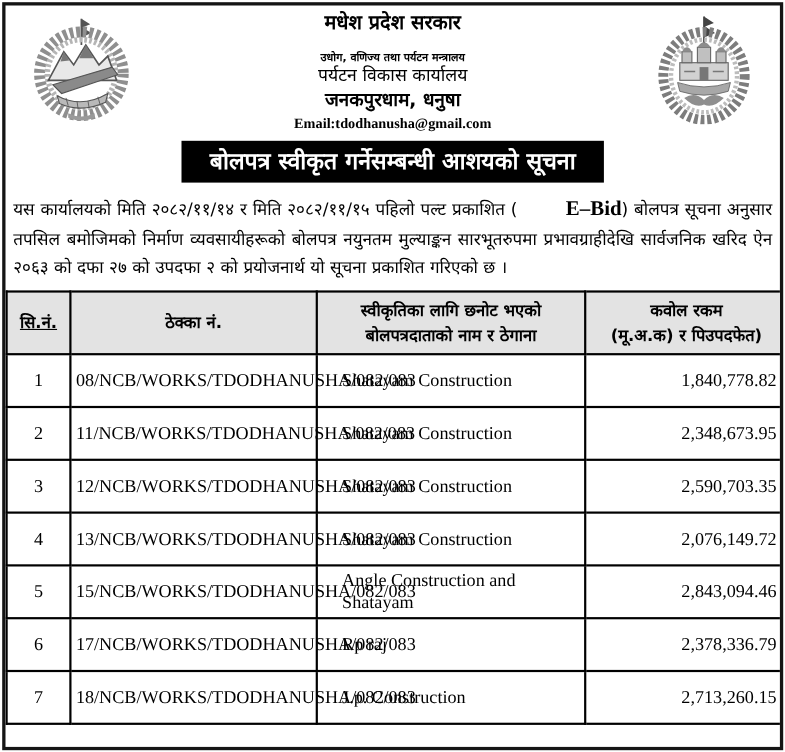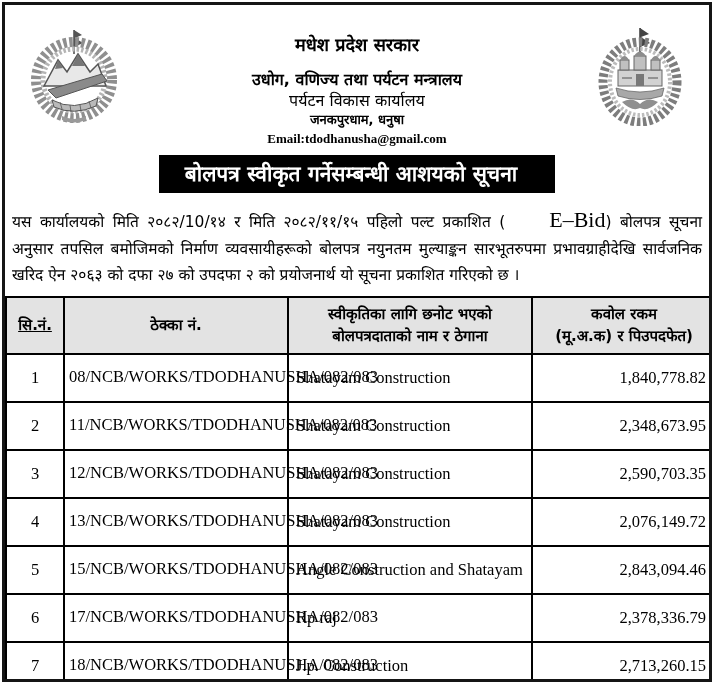--- a/index.html
+++ b/index.html
@@ -3,47 +3,47 @@
 <meta charset="utf-8">
 <style>
   html,body{margin:0;padding:0;background:#fff;}
   body{width:714px;height:684px;position:relative;font-family:"DejaVu Sans",sans-serif;color:#000;}
   .page{position:absolute;left:2px;top:2px;right:2px;bottom:2px;border:3px solid #151515;background:#fff;overflow:hidden;}
 
   
   .header{display:flex;align-items:center;padding:4px 10px 0 10px;}
   .logo-box{width:118px;display:flex;justify-content:center;align-items:flex-start;}
   .header-center{flex:1;text-align:center;line-height:1.3;}
-  .org1{font-size:18px;font-weight:bold;margin-top:24px;}
-  .org2{font-size:16px;font-weight:bold;margin-top:14px;}
+  .org1{font-size:18px;font-weight:bold;}
+  .org2{font-size:10px;font-weight:bold;margin-top:14px;}
   .org3{font-size:16px;font-weight:normal;}
-  .org4{font-size:13px;font-weight:bold;}
+  .org4{font-size:17px;font-weight:bold;}
   .email{font-size:13px;font-weight:bold;font-family:"Liberation Serif","DejaVu Serif",serif;margin-top:2px;}
 
   
   .banner-wrap{text-align:center;margin-top:7px;}
-  .banner{display:inline-block;background:#000;color:#fff;font-size:21px;font-weight:bold;padding:4px 38px 6px 26px;}
+  .banner{display:inline-block;background:#000;color:#fff;font-size:21px;font-weight:bold;padding:4px 26px 6px 26px;}
   .pub-date{text-align:center;font-size:15px;font-weight:bold;margin-top:7px;}
 
   
   .body-text{font-size:15.5px;line-height:1.62;text-align:justify;padding:0 7px;margin-top:9px;}
-  .body-text .ebid{font-family:"Liberation Serif","DejaVu Serif",serif;font-weight:normal;font-size:22px;margin-left:44px;}
+  .body-text .ebid{font-family:"Liberation Serif","DejaVu Serif",serif;font-weight:bold;font-size:19px;margin-left:44px;}
 
   
   table{border-collapse:collapse;width:698px;margin:8px auto 0 auto;table-layout:fixed;}
   th,td{border:2px solid #000;}
   th{background:#e3e3e3;font-size:15px;font-weight:bold;text-align:center;padding:5px 2px;line-height:1.5;}
   .col-sn{width:52px;text-decoration:underline;}
   .col-contract{width:218px;}
   .col-bidder{width:238px;}
   .col-amount{width:178px;}
   td{font-family:"Liberation Serif","DejaVu Serif",serif;font-size:16.5px;padding:3px 4px;height:40px;}
   td.sn{text-align:center;}
   td.contract{text-align:center;line-height:1.25;}
-  td.bidder{text-align:left;padding-left:7px;}
+  td.bidder{text-align:left;padding-left:22px;}
   td.amount{text-align:right;padding-right:9px;}
 </style>
 </head>
 <body>
 
 <div class="page">
 
   <div class="header">
     <div class="logo-box">
       <span>
@@ -107,21 +107,21 @@
         </svg>
       </span>
     </div>
   </div>
 
   <div class="banner-wrap">
     <div class="banner">बोलपत्र स्वीकृत गर्नेसम्बन्धी आशयको सूचना</div>
   </div>
 
 
-  <div class="body-text"><span>यस कार्यालयको मिति २०८२/10/१४ र मिति २०८२/११/१५  पहिलो पल्ट प्रकाशित (</span><span class="ebid">E–Bid</span><span>) बोलपत्र सूचना अनुसार तपसिल बमोजिमको निर्माण व्यवसायीहरूको बोलपत्र नयुनतम मुल्याङ्कन सारभूतरुपमा प्रभावग्राहीदेखि सार्वजनिक खरिद ऐन २०६३ को दफा २७ को उपदफा २ को प्रयोजनार्थ यो सूचना प्रकाशित गरिएको छ ।</span></div>
+  <div class="body-text"><span>यस कार्यालयको मिति २०८२/११/१४ र मिति २०८२/११/१५  पहिलो पल्ट प्रकाशित (</span><span class="ebid">E–Bid</span><span>) बोलपत्र सूचना अनुसार तपसिल बमोजिमको निर्माण व्यवसायीहरूको बोलपत्र नयुनतम मुल्याङ्कन सारभूतरुपमा प्रभावग्राहीदेखि सार्वजनिक खरिद ऐन २०६३ को दफा २७ को उपदफा २ को प्रयोजनार्थ यो सूचना प्रकाशित गरिएको छ ।</span></div>
 
   <table>
     <thead>
       <tr>
         <th class="col-sn">सि.नं.</th>
         <th class="col-contract">ठेक्का नं.</th>
         <th class="col-bidder">
           <div>स्वीकृतिका लागि छनोट भएको</div>
           <div>बोलपत्रदाताको नाम र ठेगाना</div>
         </th>

